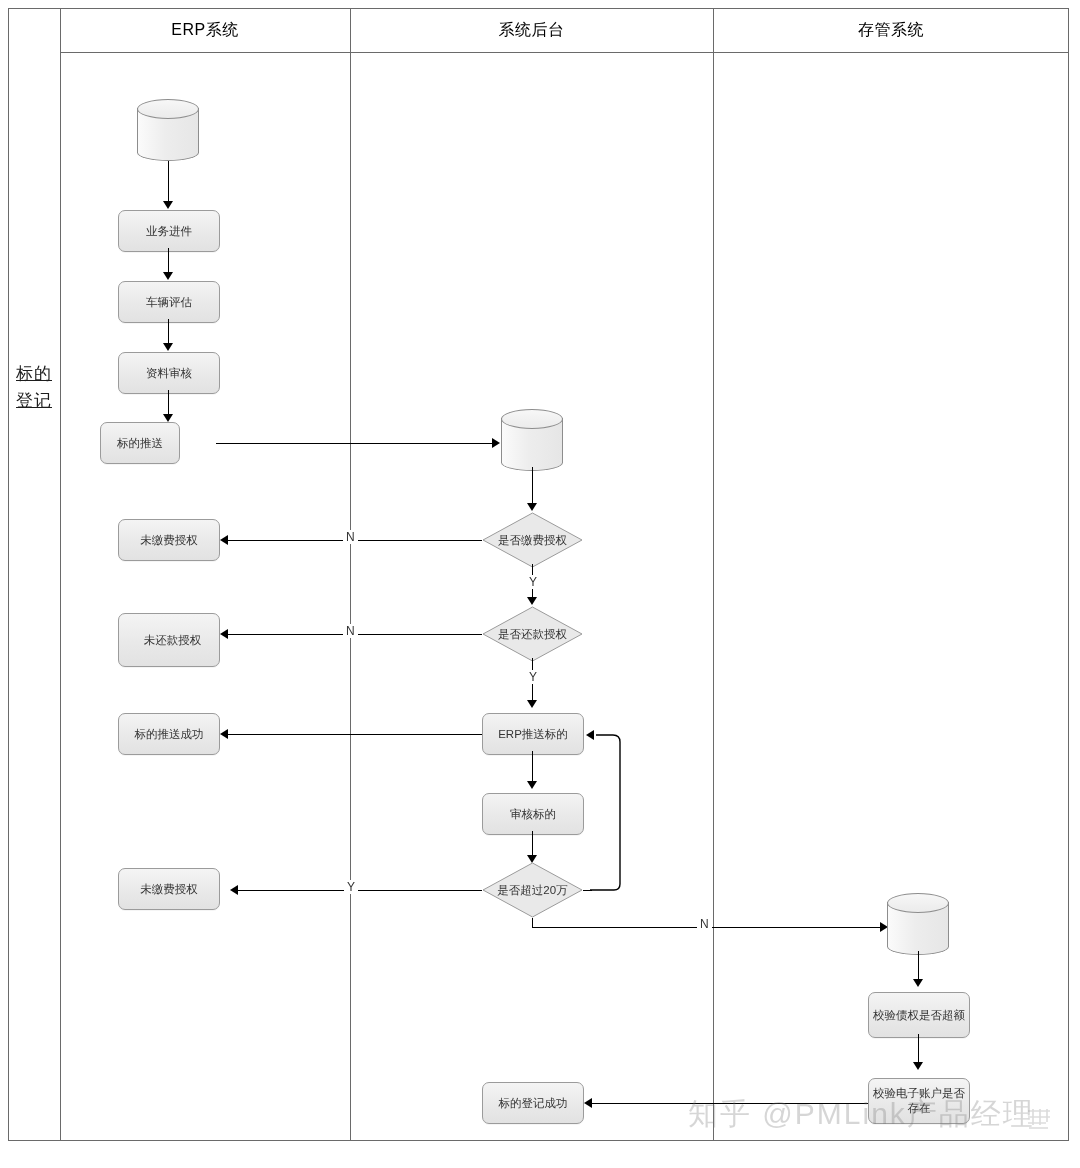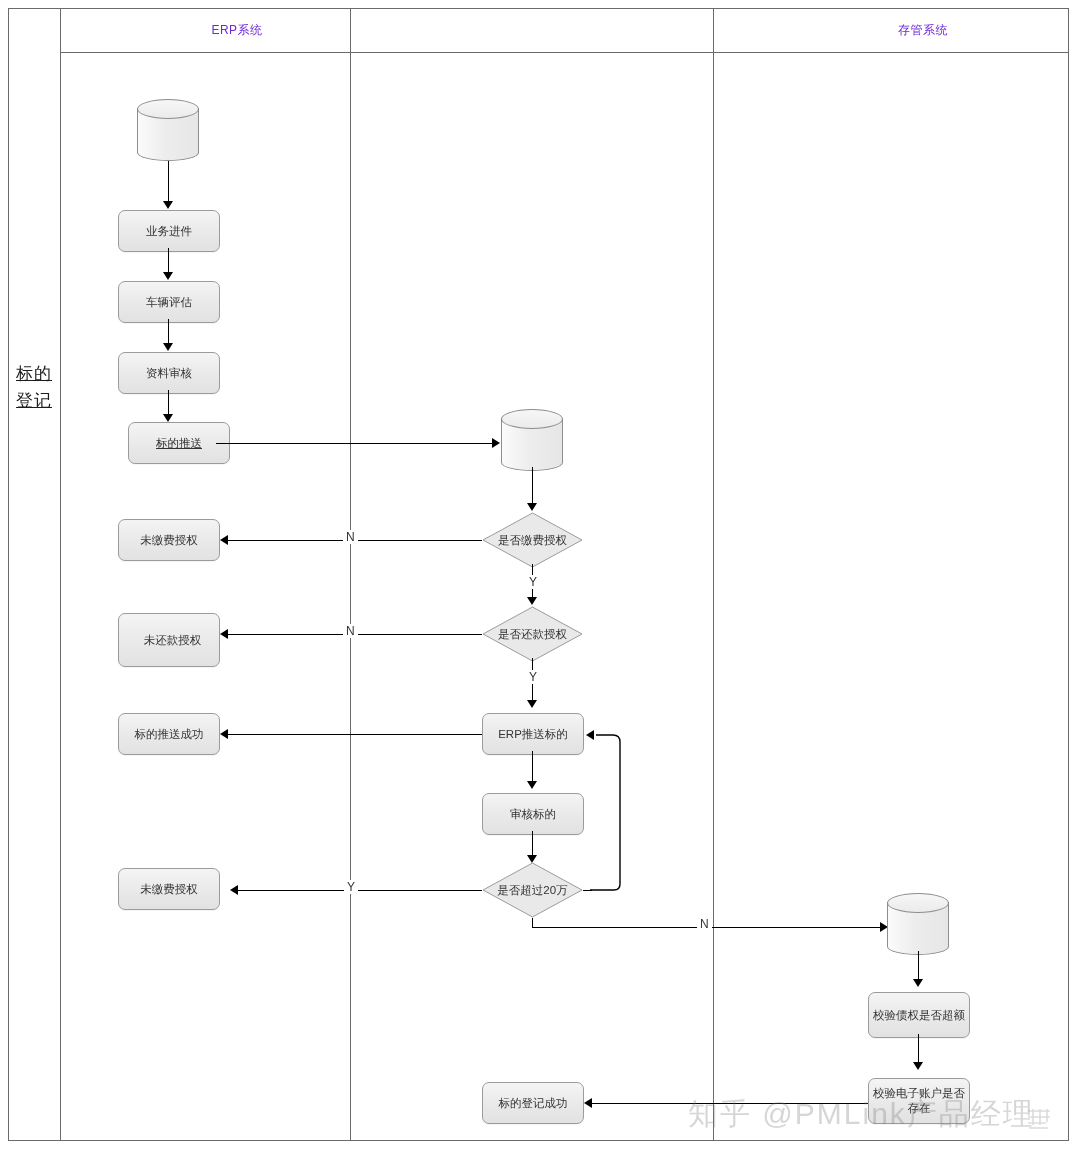--- a/index.html
+++ b/index.html
@@ -4,22 +4,22 @@
 <style>
   html,body{margin:0;padding:0;background:#ffffff;}
   body{font-family:"Liberation Sans","DejaVu Sans",sans-serif;}
   #canvas{position:relative;width:1080px;height:1168px;background:#fff;overflow:hidden;}
 
   
   .frame{position:absolute;border:1px solid #6a6a6a;box-sizing:border-box;}
   .vline{position:absolute;width:1px;background:#6a6a6a;}
   .hline{position:absolute;height:1px;background:#6a6a6a;}
 
-  .lane-title{position:absolute;text-align:center;font-size:12px;color:#6d28d9;
-              line-height:44px;letter-spacing:.5px;padding-left:32px;}
+  .lane-title{position:absolute;text-align:center;font-size:16px;color:#000000;
+              line-height:44px;letter-spacing:.5px;}
   .swim-label{position:absolute;width:52px;text-align:center;font-size:17px;color:#1d1d1d;
               line-height:27px;letter-spacing:1px;text-decoration:underline;}
 
   
   .node{position:absolute;box-sizing:border-box;display:flex;align-items:center;
         justify-content:center;text-align:center;color:#333;font-size:11.5px;
         line-height:15px;}
   .proc{border:1px solid #9b9b9b;border-radius:7px;
         background:linear-gradient(180deg,#f4f4f4 0%,#e9e9e9 55%,#e2e2e2 100%);
         box-shadow:0 1px 0 rgba(0,0,0,.04);padding:0 3px;}
@@ -62,20 +62,21 @@
 
 <div id="canvas">
 
   <div class="frame" style="left:8px;top:8px;width:1061px;height:1133px;"></div>
   <div class="vline" style="left:60px;top:8px;height:1133px;"></div>
   <div class="hline" style="left:60px;top:52px;width:1009px;"></div>
   <div class="vline" style="left:350px;top:8px;height:1133px;"></div>
   <div class="vline" style="left:713px;top:8px;height:1133px;"></div>
 
   <div class="lane-title" style="left:60px;top:8px;width:290px;">ERP系统</div>
+  <div class="lane-title" style="left:350px;top:8px;width:363px;">系统后台</div>
   <div class="lane-title" style="left:713px;top:8px;width:356px;">存管系统</div>
 
   <div class="swim-label" style="left:8px;top:360px;width:52px;">标的登记</div>
 
   <div class="cyl" style="left:137px;top:99px;width:62px;height:62px;">
     <div class="body"></div>
       <div class="top"></div>
   </div>
 
   <div class="ln lnv" style="left:168px;top:161px;height:42px;"></div>
@@ -89,21 +90,21 @@
   <div class="node proc" style="left:118px;top:281px;width:102px;height:42px;">车辆评估</div>
   <div class="tick" style="left:168px;top:319px;"></div>
   <div class="ln lnv" style="left:168px;top:323px;height:22px;"></div>
   <div class="arrow arr-down" style="left:163px;top:343px;"></div>
 
   <div class="node proc" style="left:118px;top:352px;width:102px;height:42px;">资料审核</div>
   <div class="tick" style="left:168px;top:390px;"></div>
   <div class="ln lnv" style="left:168px;top:394px;height:22px;"></div>
   <div class="arrow arr-down" style="left:163px;top:414px;"></div>
 
-  <div class="node proc" style="left:128px;top:422px;width:102px;height:42px;text-decoration:underline;">标的推送</div>
+  <div class="node proc" style="left:100px;top:422px;width:80px;height:42px;">标的推送</div>
 
   <div class="tickh" style="left:216px;top:443px;"></div>
   <div class="ln lnh" style="left:225px;top:443px;width:267px;"></div>
   <div class="arrow arr-right" style="left:492px;top:438px;"></div>
 
   <div class="node proc" style="left:118px;top:519px;width:102px;height:42px;">未缴费授权</div>
   <div class="node proc" style="left:118px;top:613px;width:102px;height:54px;padding-left:10px;">未还款授权</div>
   <div class="node proc" style="left:118px;top:713px;width:102px;height:42px;">标的推送成功</div>
   <div class="node proc" style="left:118px;top:868px;width:102px;height:42px;">未缴费授权</div>
 

